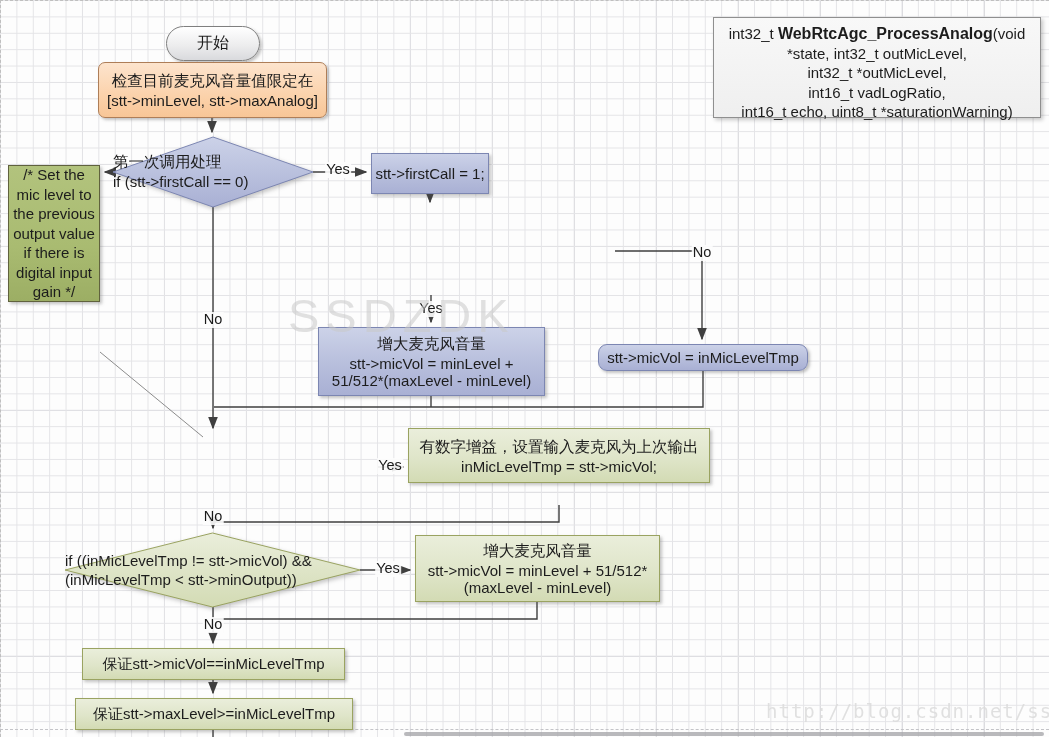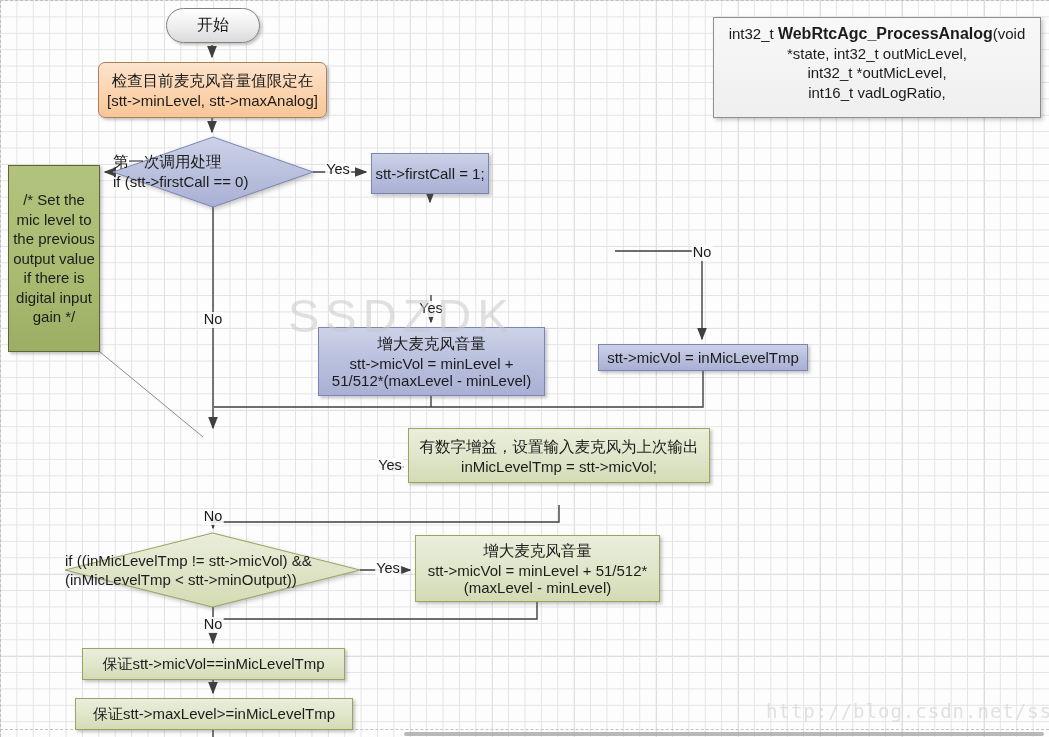--- a/index.html
+++ b/index.html
@@ -79,21 +79,21 @@
       <path d="M213 510 V528" marker-end="url(#arr)"></path>
       <path d="M360 570 H410" marker-end="url(#arr)"></path>
       <path d="M537 602 V619 H214"></path>
       <path d="M213 607 V643" marker-end="url(#arr)"></path>
       <path d="M213 680 V693" marker-end="url(#arr)"></path>
       <path d="M213 730 V737"></path>
     </g>
     <path d="M100 352 L203 437" stroke="#8c8c8c" stroke-width="1" fill="none"></path>
   </svg>
 
-  <div class="node stadium box-shadow" style="left:166px;top:8px;width:94px;height:35px;">
+  <div class="node stadium box-shadow" style="left:166px;top:26px;width:94px;height:35px;">
     <span class="ln">开始</span>
   </div>
 
   <div class="node rect-orange box-shadow" style="left:98px;top:62px;width:229px;height:56px;border-radius:7px;">
     <span class="ln cn">检查目前麦克风音量值限定在</span>
     <span class="ln code">[stt-&gt;minLevel, stt-&gt;maxAnalog]</span>
   </div>
 
   <div class="diamond" style="left:113px;top:137px;width:200px;height:70px;">
     <svg viewBox="0 0 100 60" preserveAspectRatio="none">
@@ -109,25 +109,25 @@
     <span class="ln code">stt-&gt;firstCall = 1;</span>
   </div>
 
 
   <div class="node rect-blue box-shadow" style="left:318px;top:327px;width:227px;height:69px;">
     <span class="ln cn">增大麦克风音量</span>
     <span class="ln code">stt-&gt;micVol = minLevel +</span>
     <span class="ln code">51/512*(maxLevel - minLevel)</span>
   </div>
 
-  <div class="node rect-blue box-shadow" style="left:598px;top:344px;width:210px;height:27px;">
+  <div class="node rect-blue box-shadow" style="left:598px;top:344px;width:210px;height:27px;border-radius:9px;">
     <span class="ln code">stt-&gt;micVol = inMicLevelTmp</span>
   </div>
 
-  <div class="node rect-olive box-shadow comment-box" style="left:8px;top:165px;width:92px;height:187px;">
+  <div class="node rect-olive box-shadow comment-box" style="left:8px;top:165px;width:92px;height:137px;">
     <span>/* Set the mic level to the previous output value if there is digital input gain */</span>
   </div>
 
 
   <div class="node rect-green box-shadow" style="left:408px;top:428px;width:302px;height:55px;">
     <span class="ln cn">有数字增益，设置输入麦克风为上次输出</span>
     <span class="ln code">inMicLevelTmp = stt-&gt;micVol;</span>
   </div>
 
   <div class="diamond" style="left:65px;top:533px;width:295px;height:74px;">
@@ -152,20 +152,21 @@
 
   <div class="node rect-green box-shadow" style="left:75px;top:698px;width:278px;height:32px;">
     <span class="ln code">保证stt-&gt;maxLevel&gt;=inMicLevelTmp</span>
   </div>
 
   <div class="node rect-gray fn-box" style="left:713px;top:17px;width:328px;height:101px;">
     <span class="ln"><span>int32_t </span><b>WebRtcAgc_ProcessAnalog</b><span>(void</span></span>
     <span class="ln">*state, int32_t outMicLevel,</span>
     <span class="ln">int32_t *outMicLevel,</span>
     <span class="ln">int16_t vadLogRatio,</span>
+    <span class="ln">int16_t echo, uint8_t *saturationWarning)</span>
   </div>
 
   <div class="edge-label" style="left:338px;top:170px;">Yes</div>
   <div class="edge-label" style="left:702px;top:253px;">No</div>
   <div class="edge-label" style="left:431px;top:309px;">Yes</div>
   <div class="edge-label" style="left:213px;top:320px;">No</div>
   <div class="edge-label" style="left:390px;top:466px;">Yes</div>
   <div class="edge-label" style="left:213px;top:517px;">No</div>
   <div class="edge-label" style="left:388px;top:569px;">Yes</div>
   <div class="edge-label" style="left:213px;top:625px;">No</div>

